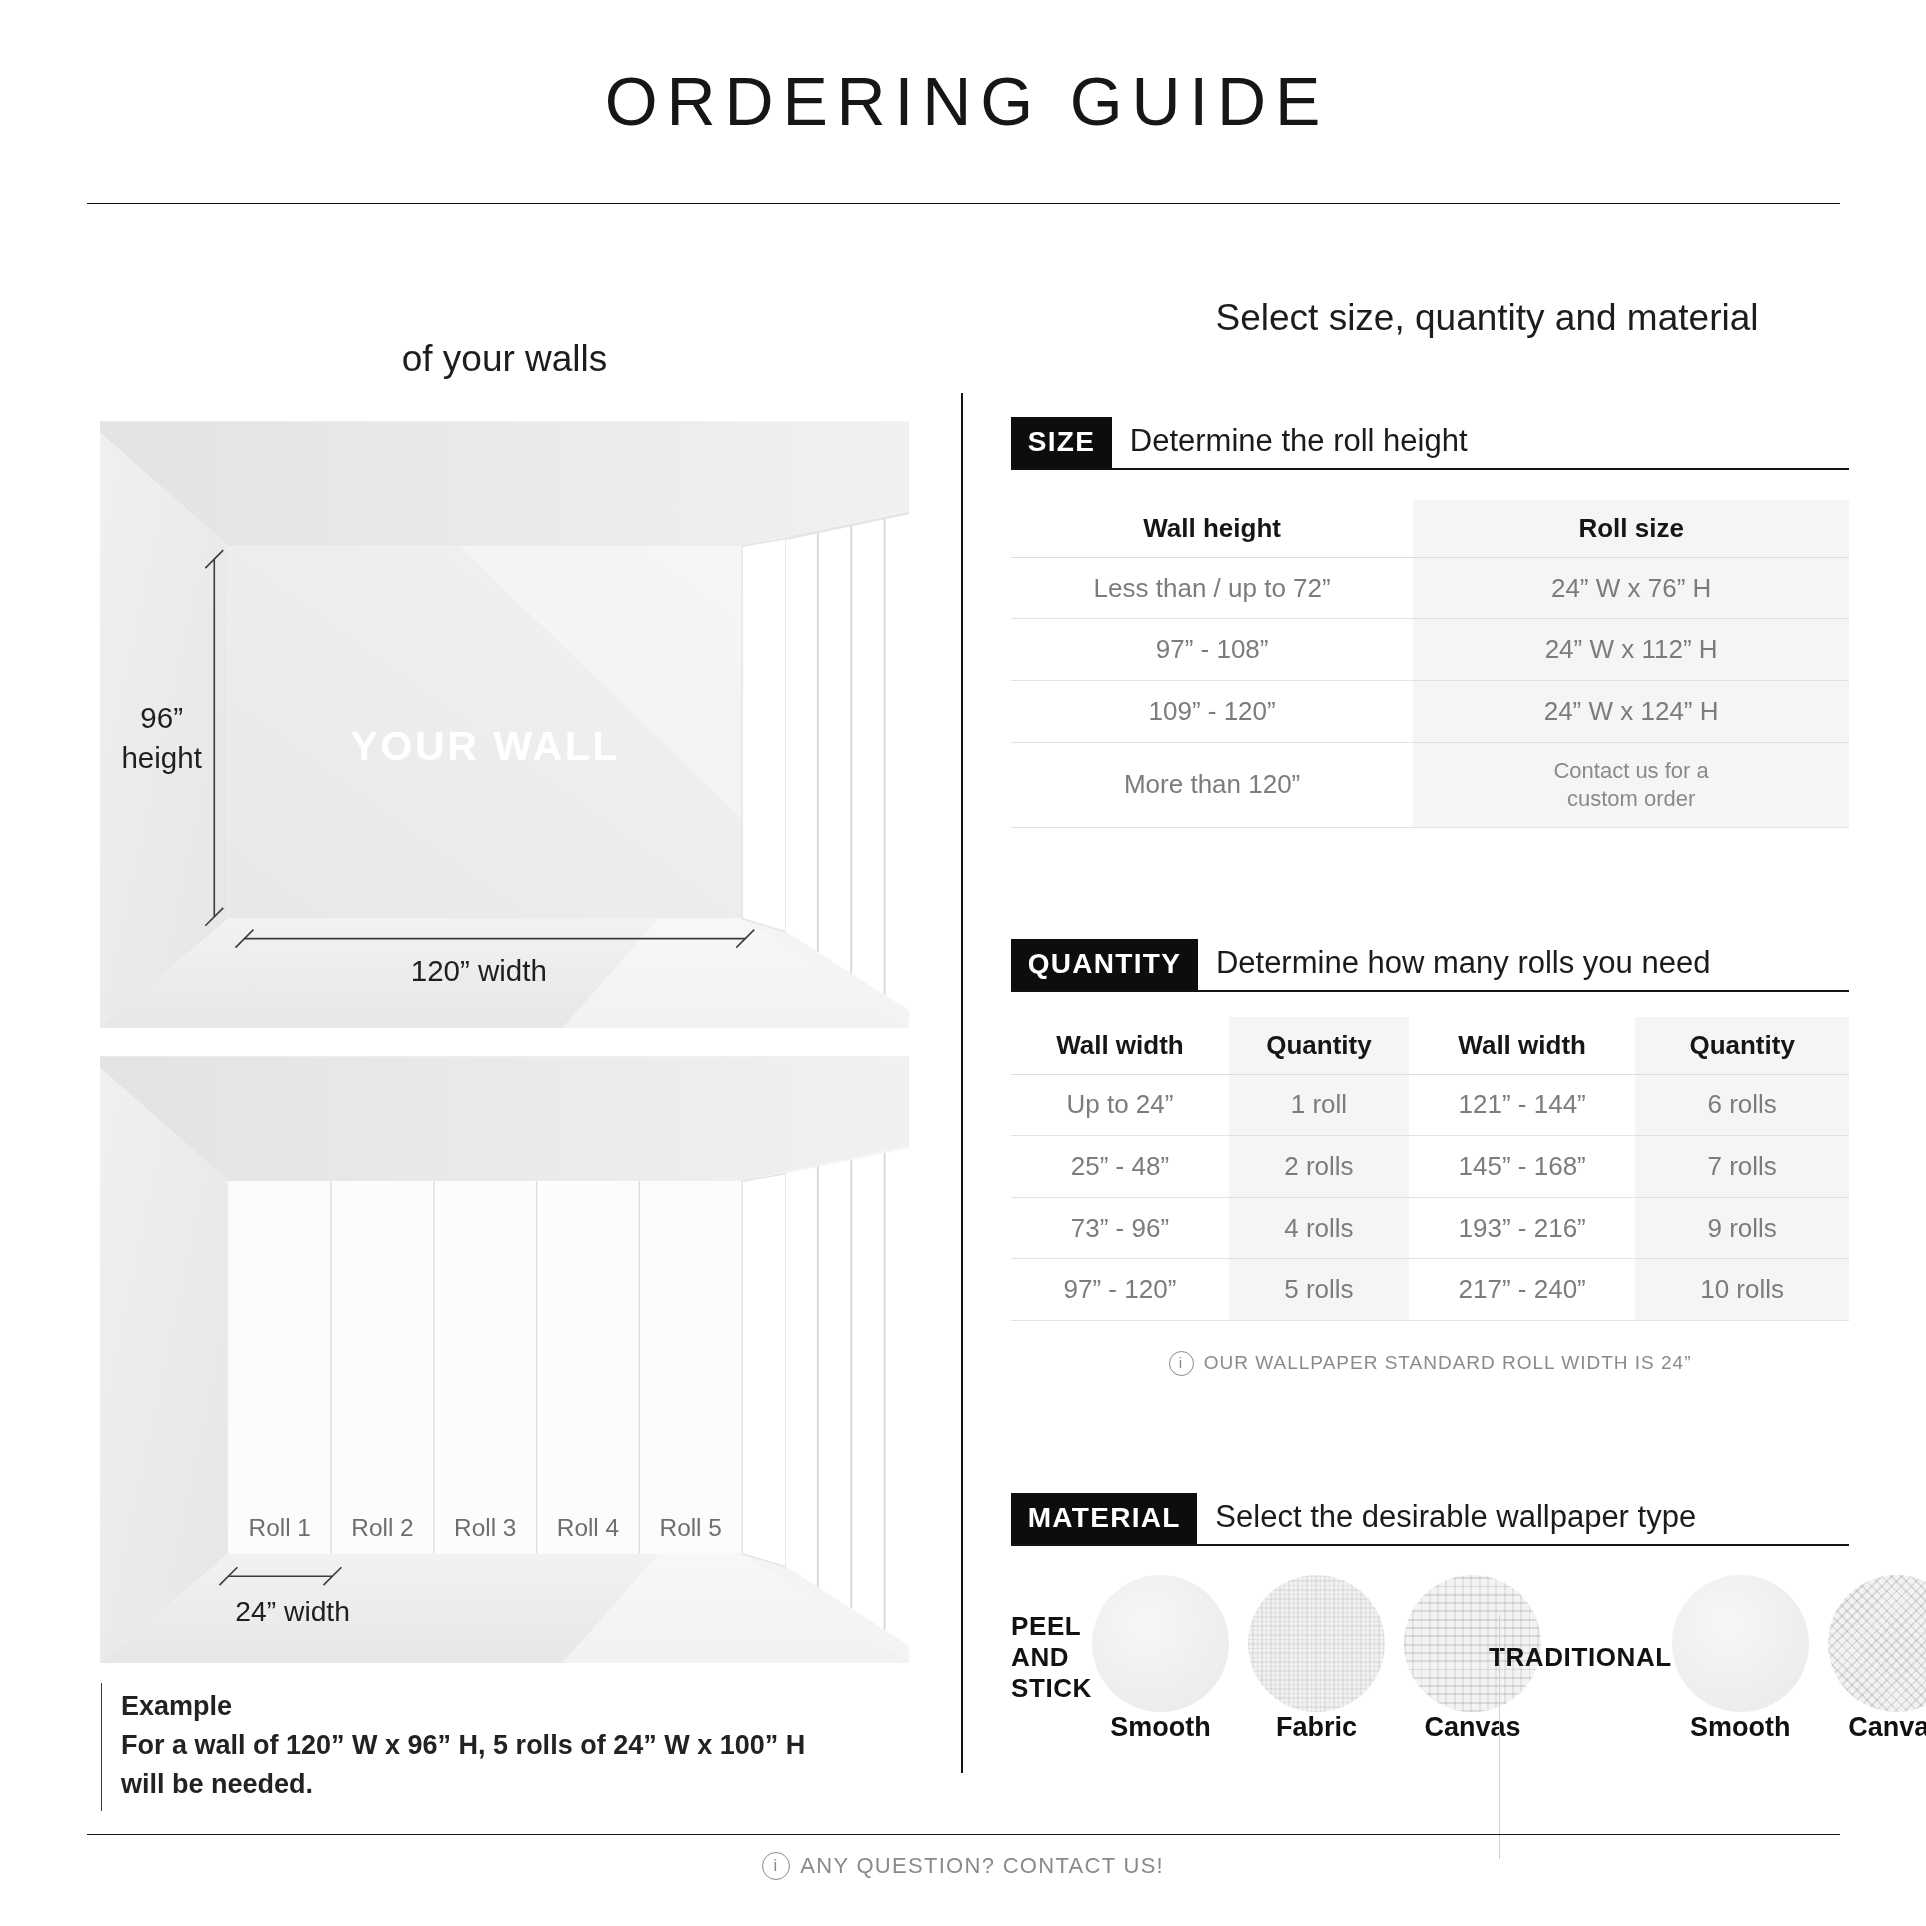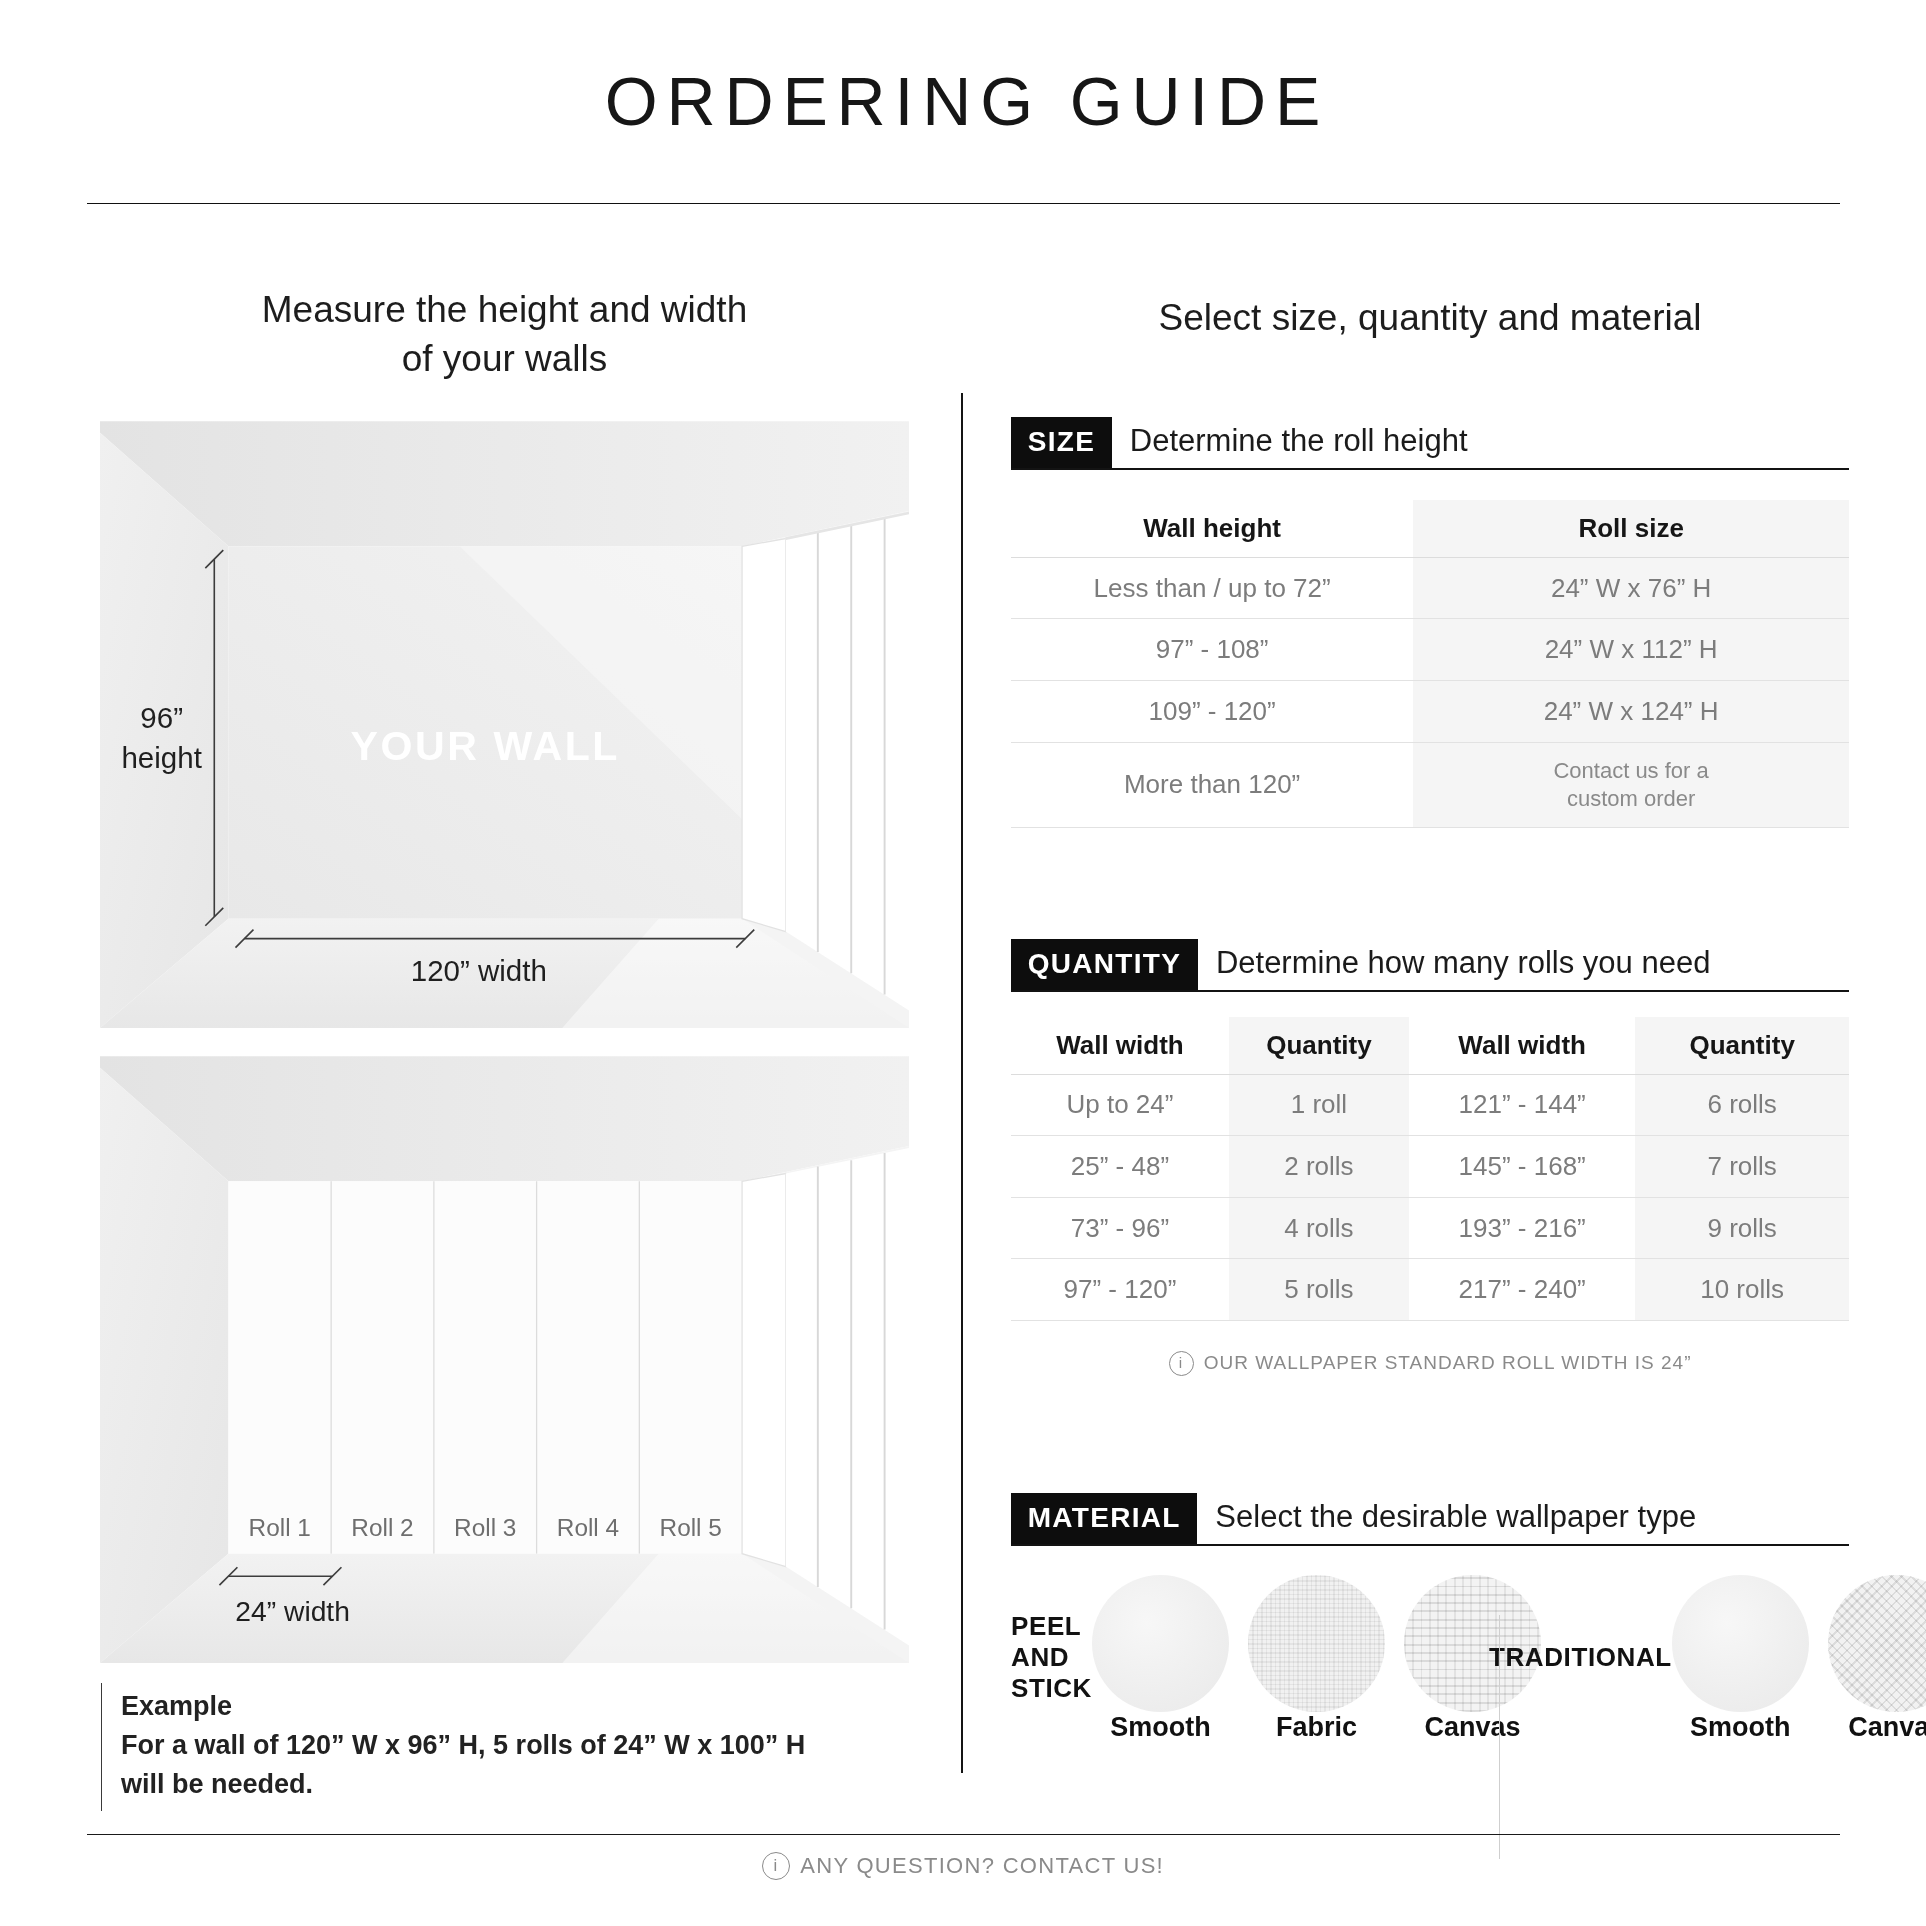--- a/index.html
+++ b/index.html
@@ -8,21 +8,21 @@
   .abs{position:absolute;}
 
   
   .page-title{top:62px;left:4px;width:1926px;text-align:center;margin:0;
               font-size:68px;font-weight:500;letter-spacing:0.13em;color:#161616;}
   .top-rule{top:203px;left:87px;width:1753px;border-top:1.9px solid #111;}
 
   
   .left-heading{top:286px;left:100px;width:809px;text-align:center;
                 font-size:37px;line-height:1.32;color:#1d1d1d;}
-  .right-heading{top:297px;left:1011px;width:838px;text-align:center;
+  .right-heading{top:297px;left:1068px;width:838px;text-align:center;
                  font-size:37px;color:#1d1d1d;}
 
   
   .room{left:100px;width:809px;height:607px;}
   .room-1{top:421px;}
   .room-2{top:1056px;}
 
   
   .example{top:1683px;left:101px;width:835px;border-left:1.9px solid #3a3a3a;
            padding:3.9px 0 6.4px 19px;font-size:27px;line-height:1.45;color:#222;font-weight:bold;}
@@ -101,21 +101,21 @@
 </style>
 </head>
 <body>
 
 <div class="page">
 
   <h1 class="abs page-title">ORDERING GUIDE</h1>
   <div class="abs top-rule"></div>
 
   <div class="abs left-heading">
-    <span>Measure the height and width</span><br>
+    <br>
     <span>of your walls</span>
   </div>
 
   <div class="abs right-heading">Select size, quantity and material</div>
 
   <svg class="abs room room-1" viewBox="0 0 1260 945">
     <defs>
       <linearGradient id="gCeil" x1="0" y1="0" x2="1" y2="0">
         <stop offset="0" stop-color="#e3e3e3"></stop>
           <stop offset="1" stop-color="#f1f1f1"></stop>

